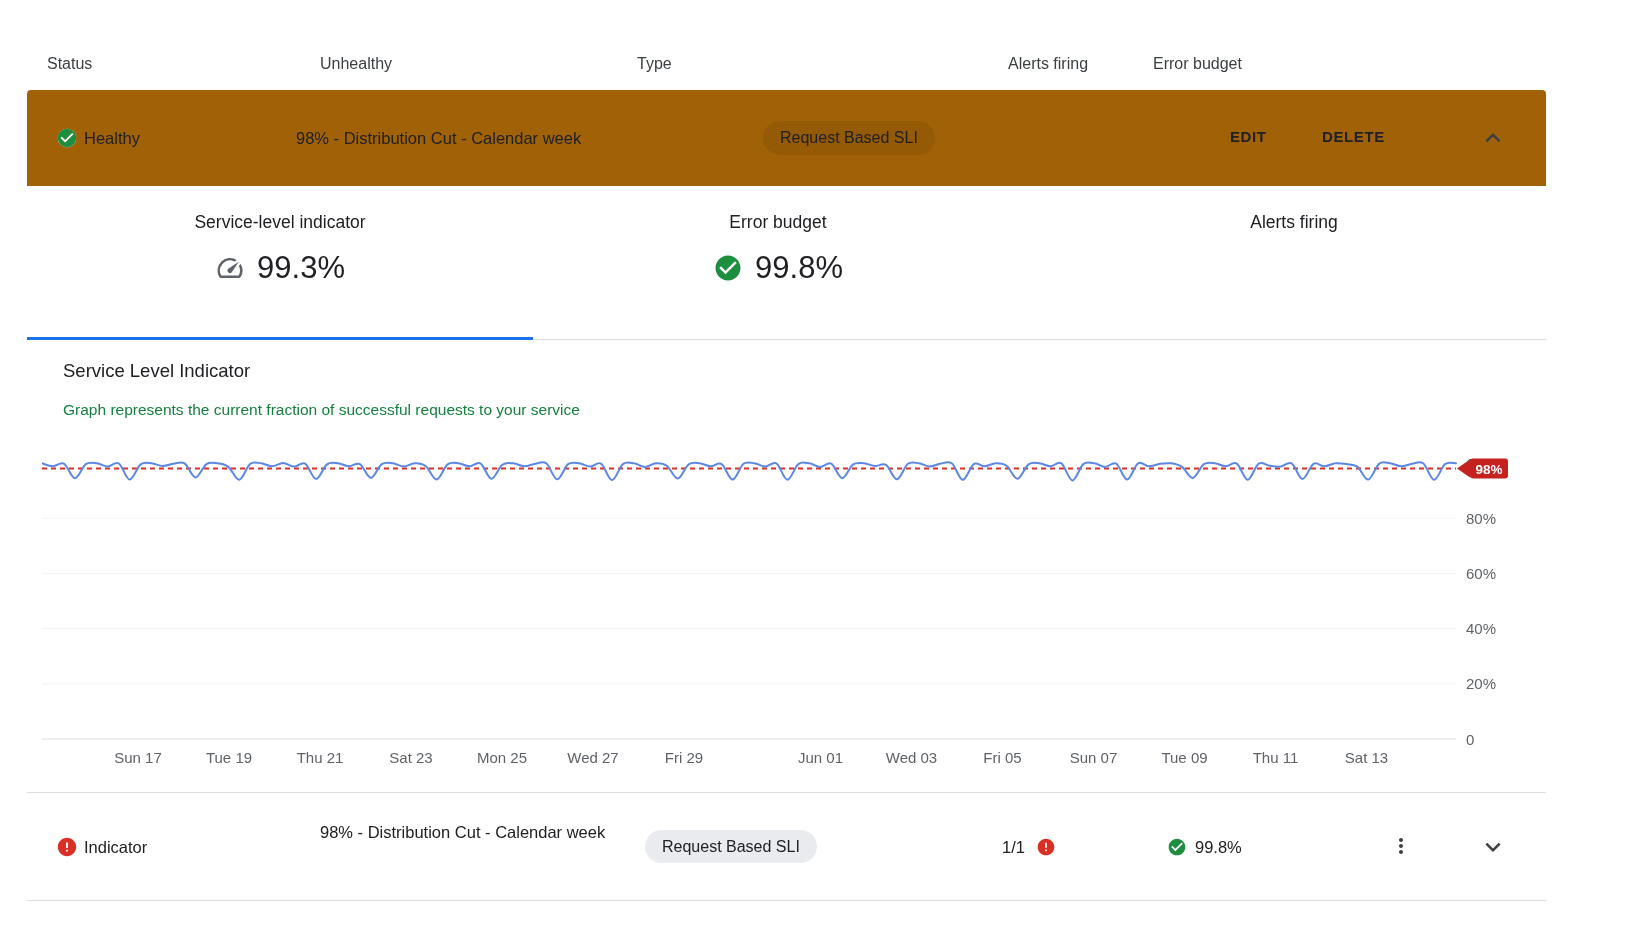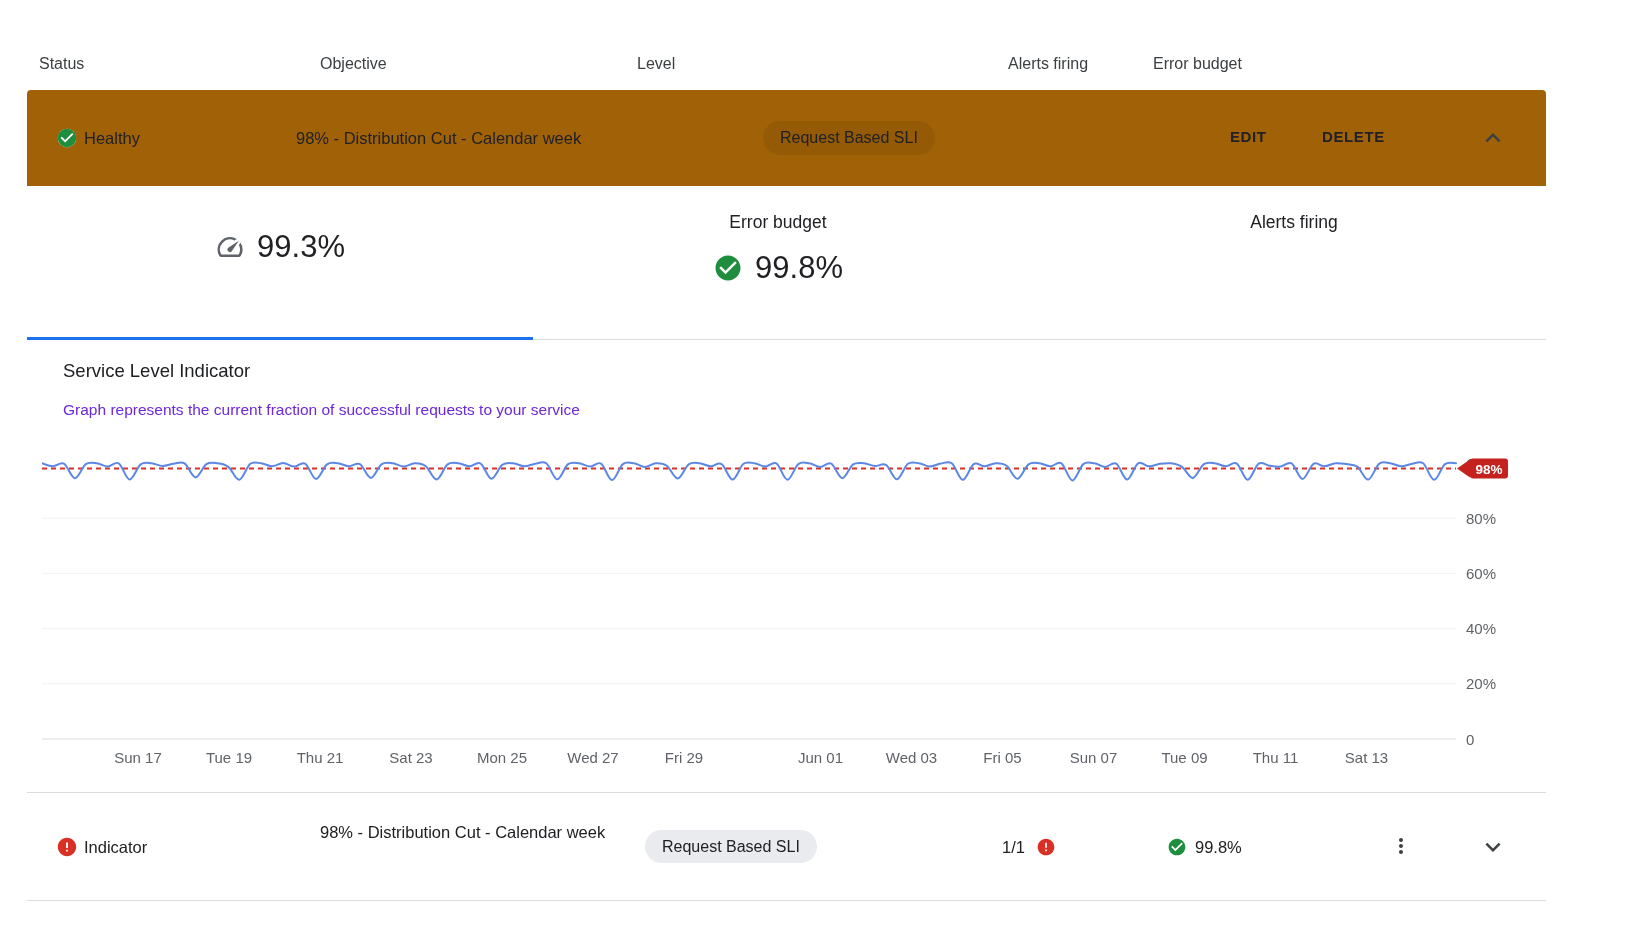--- a/index.html
+++ b/index.html
@@ -32,34 +32,34 @@
   .metric { position:absolute; top:212px; width:360px; text-align:center; }
   .metric-label { font-size:17.5px; color:#202124; }
   .metric-value {
     margin-top:17px; display:flex; justify-content:center; align-items:center;
     gap:12px; font-size:31px; color:#202124;
   }
   .metric-value .micon { line-height:0; display:inline-block; }
   .tab-line-gray { position:absolute; left:27px; top:339px; width:1519px; height:1px; background:#dadce0; }
   .tab-line-blue { position:absolute; left:27px; top:337px; width:506px; height:3px; background:#1a73e8; }
   .chart-title { position:absolute; left:63px; top:360px; font-size:18.5px; color:#202124; }
-  .chart-subtitle { position:absolute; left:63px; top:401px; font-size:15.5px; color:#6d28d9; }
+  .chart-subtitle { position:absolute; left:63px; top:401px; font-size:15.5px; color:#15803d; }
   .chart-wrap { position:absolute; left:42px; top:438px; width:1473px; height:335px; }
   .divider { position:absolute; left:27px; width:1519px; height:1px; background:#dadce0; }
   .obj-wrap { position:absolute; left:293px; top:24px; width:292px; font-size:16.5px; line-height:30px; color:#202124; }
 </style>
 </head>
 <body>
 
 <div class="page">
 
   <div>
-    <span class="col-head" style="left:39px">Status</span>
-    <span class="col-head" style="left:320px">Objective</span>
-    <span class="col-head" style="left:637px">Level</span>
+    <span class="col-head" style="left:47px">Status</span>
+    <span class="col-head" style="left:320px">Unhealthy</span>
+    <span class="col-head" style="left:637px">Type</span>
     <span class="col-head" style="left:1008px">Alerts firing</span>
     <span class="col-head" style="left:1153px">Error budget</span>
   </div>
 
   <div class="row-healthy">
     <span class="icon" style="left:29px; top:37px;">
       <svg width="22" height="22" viewBox="0 0 24 24">
           <circle cx="12" cy="12" r="10" fill="#fff"></circle>
           <path fill="#1e8e3e" d="M12 2C6.48 2 2 6.48 2 12s4.48 10 10 10 10-4.48 10-10S17.52 2 12 2zm-2 15l-5-5 1.41-1.41L10 14.17l7.59-7.59L19 8l-9 9z"></path>
         </svg>
@@ -74,20 +74,21 @@
     <button class="icon-btn" style="left:1451px; top:33px;">
       <span>
         <svg width="30" height="30" viewBox="0 0 24 24">
             <path fill="#3c4043" d="M7.41 15.41 12 10.83l4.59 4.58L18 14l-6-6-6 6z"></path>
           </svg>
       </span>
     </button>
   </div>
 
   <div class="metric" style="left:100px">
+    <div class="metric-label">Service-level indicator</div>
     <div class="metric-value">
       <span class="micon">
         <svg width="30" height="30" viewBox="0 0 24 24">
             <path fill="#5f6368" d="M20.38 8.57l-1.23 1.85a8 8 0 0 1-.22 7.58H5.07A8 8 0 0 1 15.58 6.85l1.85-1.23A10 10 0 0 0 3.35 19a2 2 0 0 0 1.72 1h13.85a2 2 0 0 0 1.74-1 10 10 0 0 0-.27-10.44zm-9.79 6.84a2 2 0 0 0 2.83 0l5.66-8.49-8.49 5.66a2 2 0 0 0 0 2.83z"></path>
           </svg>
       </span>
       <span>99.3%</span>
     </div>
   </div>
 

